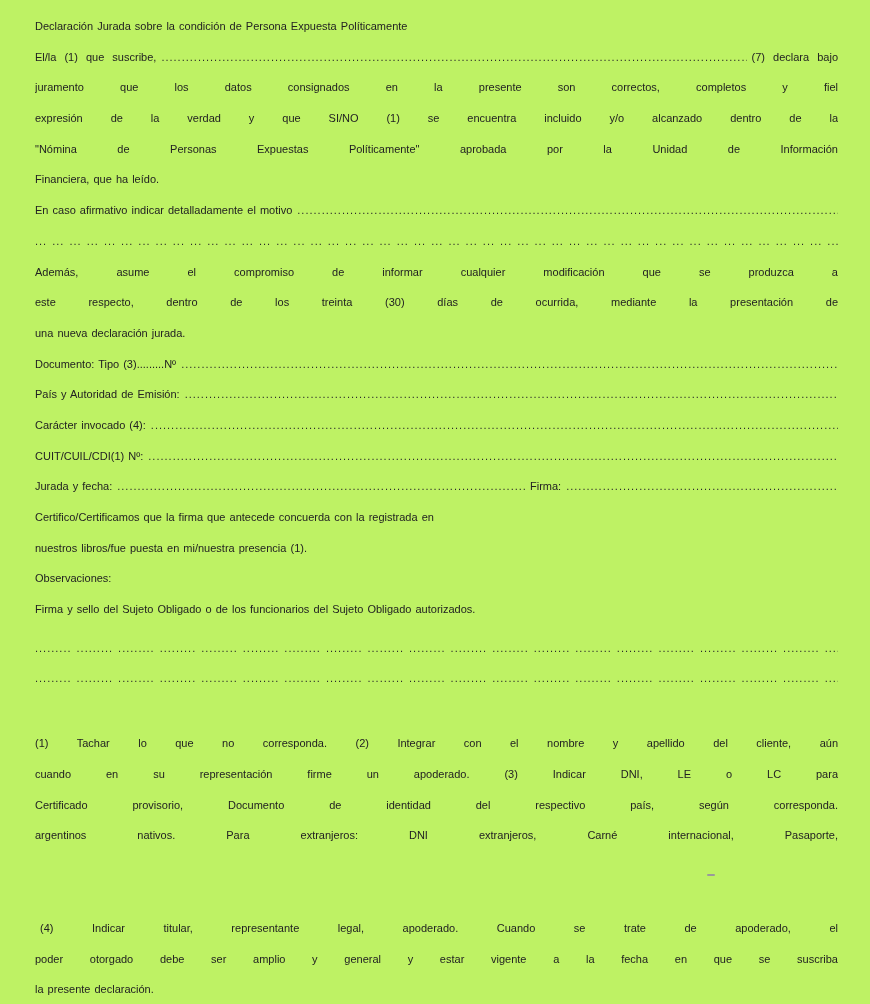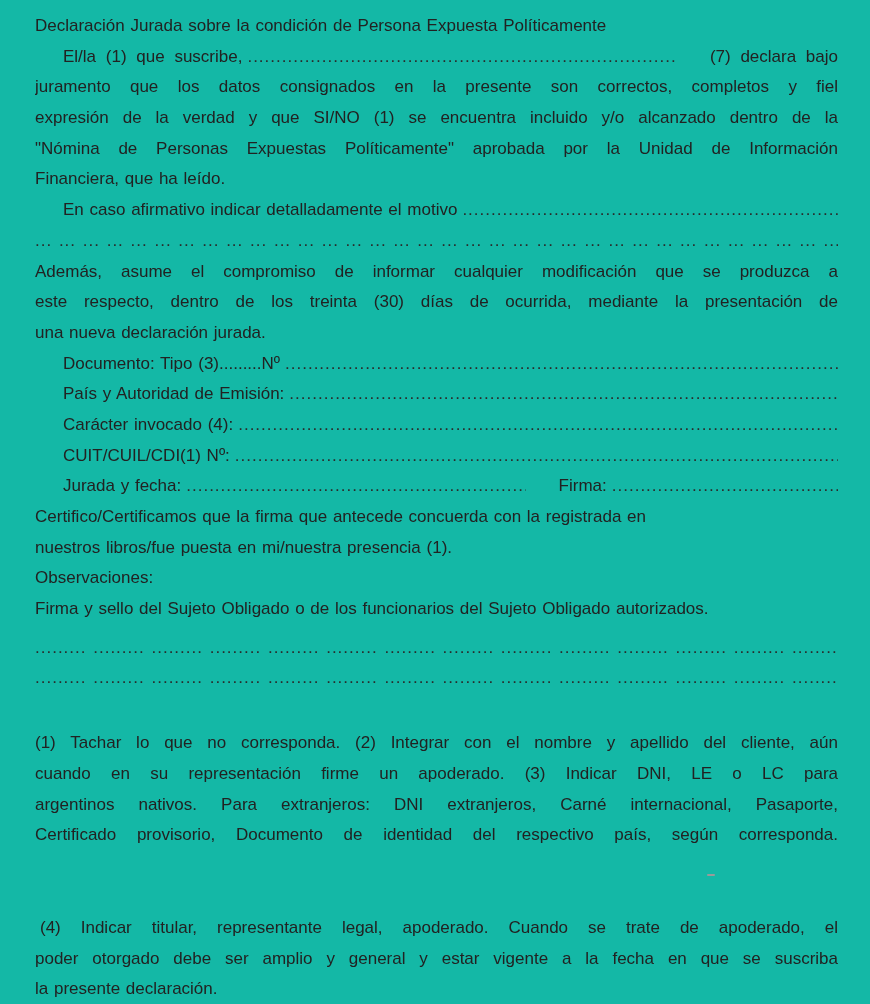--- a/index.html
+++ b/index.html
@@ -2,44 +2,44 @@
 <html><head>
 <meta charset="utf-8">
 <style>
   html, body { margin: 0; padding: 0; background: #ffffff; }
   .page {
     position: relative;
     width: 870px;
     height: 1004px;
     box-sizing: border-box;
     padding: 11px 32px 0 35px;
-    background: #14b8a6;
+    background: #bef264;
     font-family: "Liberation Sans", "DejaVu Sans", sans-serif;
-    font-size: 17px;
+    font-size: 11px;
     line-height: 30.7px;
     color: #222222;
     word-spacing: 1px;
     overflow: hidden;
   }
   .ln {
     height: 30.7px;
     white-space: nowrap;
     overflow: hidden;
   }
   .just {
     text-align: justify;
     text-align-last: justify;
     white-space: normal;
   }
   .ln-flex {
     display: flex;
     align-items: baseline;
     gap: 5px;
   }
-  .lbl { flex: 0 0 auto; margin-left: 28px; }
+  .lbl { flex: 0 0 auto; }
   .leader {
     flex: 1 1 0;
     overflow: hidden;
     white-space: nowrap;
     letter-spacing: 1px;
     color: #2a2a2a;
   }
   .g15 { flex-grow: 1.5; }
   .wide { word-spacing: 5px; }
   .indent-sm { padding-left: 5px; }
@@ -115,22 +115,22 @@
 
   <div class="ln ln-flex gap-sm">
     <span class="leader">......... ......... ......... ......... ......... ......... ......... ......... ......... ......... ......... ......... ......... ......... ......... ......... ......... ......... ......... ......... ......... .........</span>
   </div>
   <div class="ln ln-flex">
     <span class="leader">......... ......... ......... ......... ......... ......... ......... ......... ......... ......... ......... ......... ......... ......... ......... ......... ......... ......... ......... ......... ......... .........</span>
   </div>
 
   <div class="ln just gap-md">(1) Tachar lo que no corresponda. (2) Integrar con el nombre y apellido del cliente, aún</div>
   <div class="ln just">cuando en su representación firme un apoderado. (3) Indicar DNI, LE o LC para</div>
+  <div class="ln just">Certificado provisorio, Documento de identidad del respectivo país, según corresponda.</div>
   <div class="ln just">argentinos nativos. Para extranjeros: DNI extranjeros, Carné internacional, Pasaporte,</div>
-  <div class="ln just">Certificado provisorio, Documento de identidad del respectivo país, según corresponda.</div>
 
   <div class="ln just gap-lg indent-sm">(4) Indicar titular, representante legal, apoderado. Cuando se trate de apoderado, el</div>
   <div class="ln just">poder otorgado debe ser amplio y general y estar vigente a la fecha en que se suscriba</div>
   <div class="ln">la presente declaración.</div>
 
   <div class="artifact"></div>
 
 </main>
 
 </body></html>

